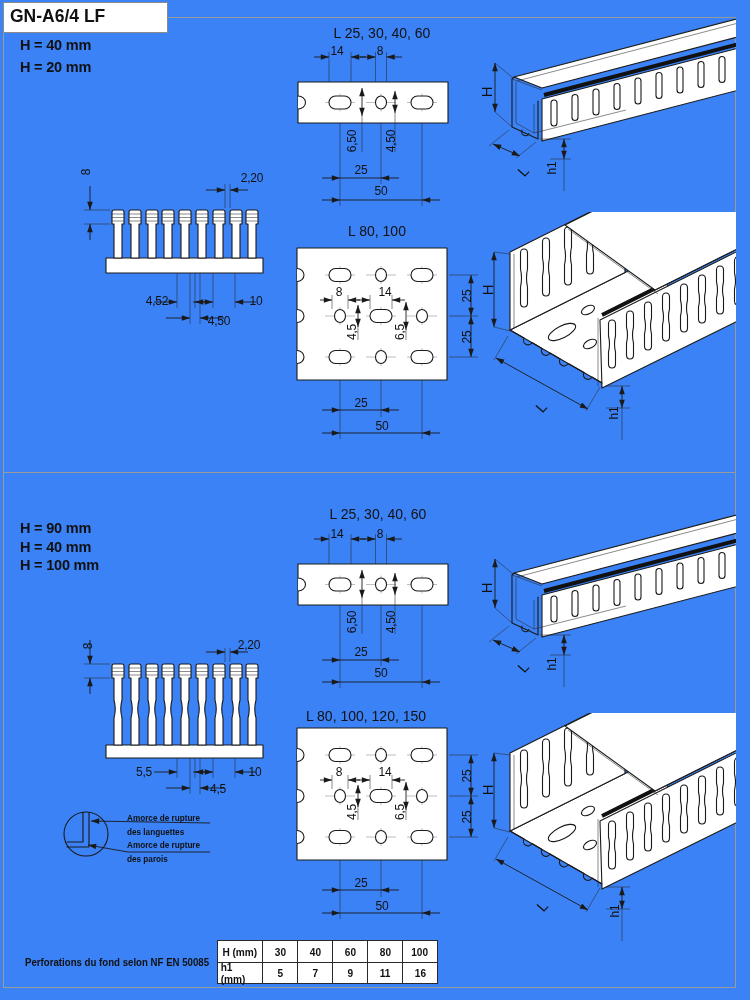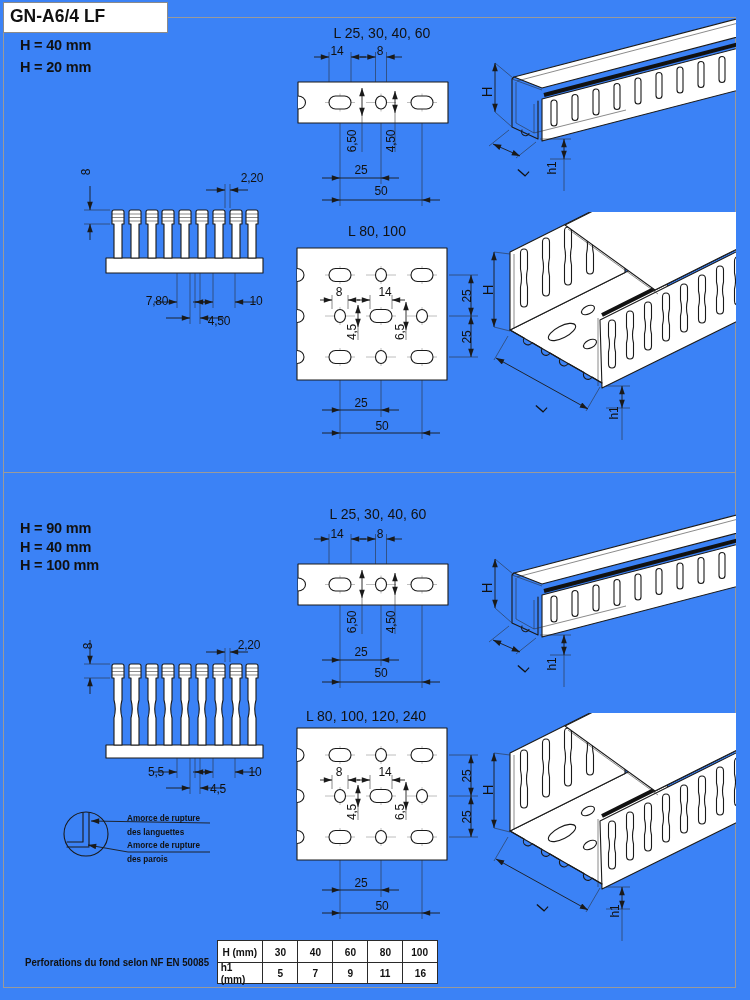--- a/index.html
+++ b/index.html
@@ -94,21 +94,21 @@
     <path class="t" d="M111,117 V152 M129,117 V152 M147,117 V152 M169,117 V152 M124,117 V168 M134,117 V168"></path>
     <line class="d" x1="88" y1="146" x2="111" y2="146" marker-end="url(#ma)"></line>
     <line class="d" x1="129" y1="146" x2="145" y2="146" marker-start="url(#ma)"></line>
     <line class="d" x1="127" y1="146" x2="147" y2="146" marker-end="url(#ma)"></line>
     <line class="d" x1="169" y1="146" x2="190" y2="146" marker-start="url(#ma)"></line>
     <line class="d" x1="100" y1="162" x2="124" y2="162" marker-end="url(#ma)"></line>
     <line class="d" x1="134" y1="162" x2="158" y2="162" marker-start="url(#ma)"></line>
   </svg>
   <div class="lb rot" style="left:86px;top:172px">8</div>
   <div class="lb" style="left:252px;top:178px">2,20</div>
-  <div class="lb" style="left:157px;top:301px">7,80</div>
+  <div class="lb" style="left:157px;top:301px">4,52</div>
   <div class="lb" style="left:256px;top:301px">10</div>
   <div class="lb" style="left:219px;top:321px">4,50</div>
 
   <svg width="195" height="170" style="left:290px;top:40px" viewBox="0 0 195 170">
     <rect class="f" x="8" y="42" width="150" height="41"></rect>
     <path class="f" d="M8,56 A7.5,6.5 0 0 1 8,69"></path>
     <use class="c" href="#crs" x="50" y="62.5"></use>
       <use class="c" href="#crs" x="91" y="62.5"></use>
       <use class="c" href="#crs" x="132" y="62.5"></use>
     <use class="f" href="#ov" x="50" y="62.5"></use>
@@ -275,21 +275,21 @@
     <path class="t" d="M111,138 V158 M129,138 V158 M147,138 V158 M169,138 V158 M124,138 V174 M134,138 V174"></path>
     <line class="d" x1="88" y1="152" x2="111" y2="152" marker-end="url(#ma)"></line>
     <line class="d" x1="129" y1="152" x2="145" y2="152" marker-start="url(#ma)"></line>
     <line class="d" x1="127" y1="152" x2="147" y2="152" marker-end="url(#ma)"></line>
     <line class="d" x1="169" y1="152" x2="190" y2="152" marker-start="url(#ma)"></line>
     <line class="d" x1="100" y1="168" x2="124" y2="168" marker-end="url(#ma)"></line>
     <line class="d" x1="134" y1="168" x2="158" y2="168" marker-start="url(#ma)"></line>
   </svg>
   <div class="lb rot" style="left:88px;top:646px">8</div>
   <div class="lb" style="left:249px;top:645px">2,20</div>
-  <div class="lb" style="left:156px;top:772px">5,5</div>
+  <div class="lb" style="left:144px;top:772px">5,5</div>
   <div class="lb" style="left:255px;top:772px">10</div>
   <div class="lb" style="left:218px;top:789px">4,5</div>
 
   <svg width="160" height="72" style="left:58px;top:800px" viewBox="0 0 160 72">
     <circle class="o" cx="28" cy="34" r="22"></circle>
     <path class="o" d="M25,13 V42 M31,13 V46 M9,42 H25 M9,47 H31"></path>
     <line class="d" x1="33" y1="21" x2="152" y2="23" marker-start="url(#ma)"></line>
     <path class="d" d="M30,45 L70,52 H152" marker-start="url(#ma)"></path>
   </svg>
   <div class="lb left condS" style="left:127px;top:817px">Amorce de rupture</div>
@@ -365,21 +365,21 @@
     <line class="d" x1="181" y1="32" x2="181" y2="73" marker-start="url(#ma)" marker-end="url(#ma)"></line>
     <line class="d" x1="181" y1="73" x2="181" y2="114" marker-start="url(#ma)" marker-end="url(#ma)"></line>
     <path class="t" d="M50,137 V196 M91,137 V174 M132,137 V196"></path>
     <line class="d" x1="32" y1="167" x2="50" y2="167" marker-end="url(#ma)"></line>
     <line class="d" x1="50" y1="167" x2="91" y2="167"></line>
     <line class="d" x1="91" y1="167" x2="109" y2="167" marker-start="url(#ma)"></line>
     <line class="d" x1="32" y1="190" x2="50" y2="190" marker-end="url(#ma)"></line>
     <line class="d" x1="50" y1="190" x2="132" y2="190"></line>
     <line class="d" x1="132" y1="190" x2="150" y2="190" marker-start="url(#ma)"></line>
   </svg>
-  <div class="lb ttl" style="left:366px;top:716px">L 80, 100, 120, 240</div>
+  <div class="lb ttl" style="left:366px;top:716px">L 80, 100, 120, 150</div>
   <div class="lb" style="left:339px;top:772px">8</div>
   <div class="lb" style="left:385px;top:772px">14</div>
   <div class="lb rot" style="left:352px;top:812px">4,5</div>
   <div class="lb rot" style="left:400px;top:812px">6,5</div>
   <div class="lb rot" style="left:467px;top:776px">25</div>
   <div class="lb rot" style="left:467px;top:817px">25</div>
   <div class="lb" style="left:361px;top:883px">25</div>
   <div class="lb" style="left:382px;top:906px">50</div>
 
   <svg width="260" height="196" style="left:476px;top:511px" viewBox="0 0 260 196">

